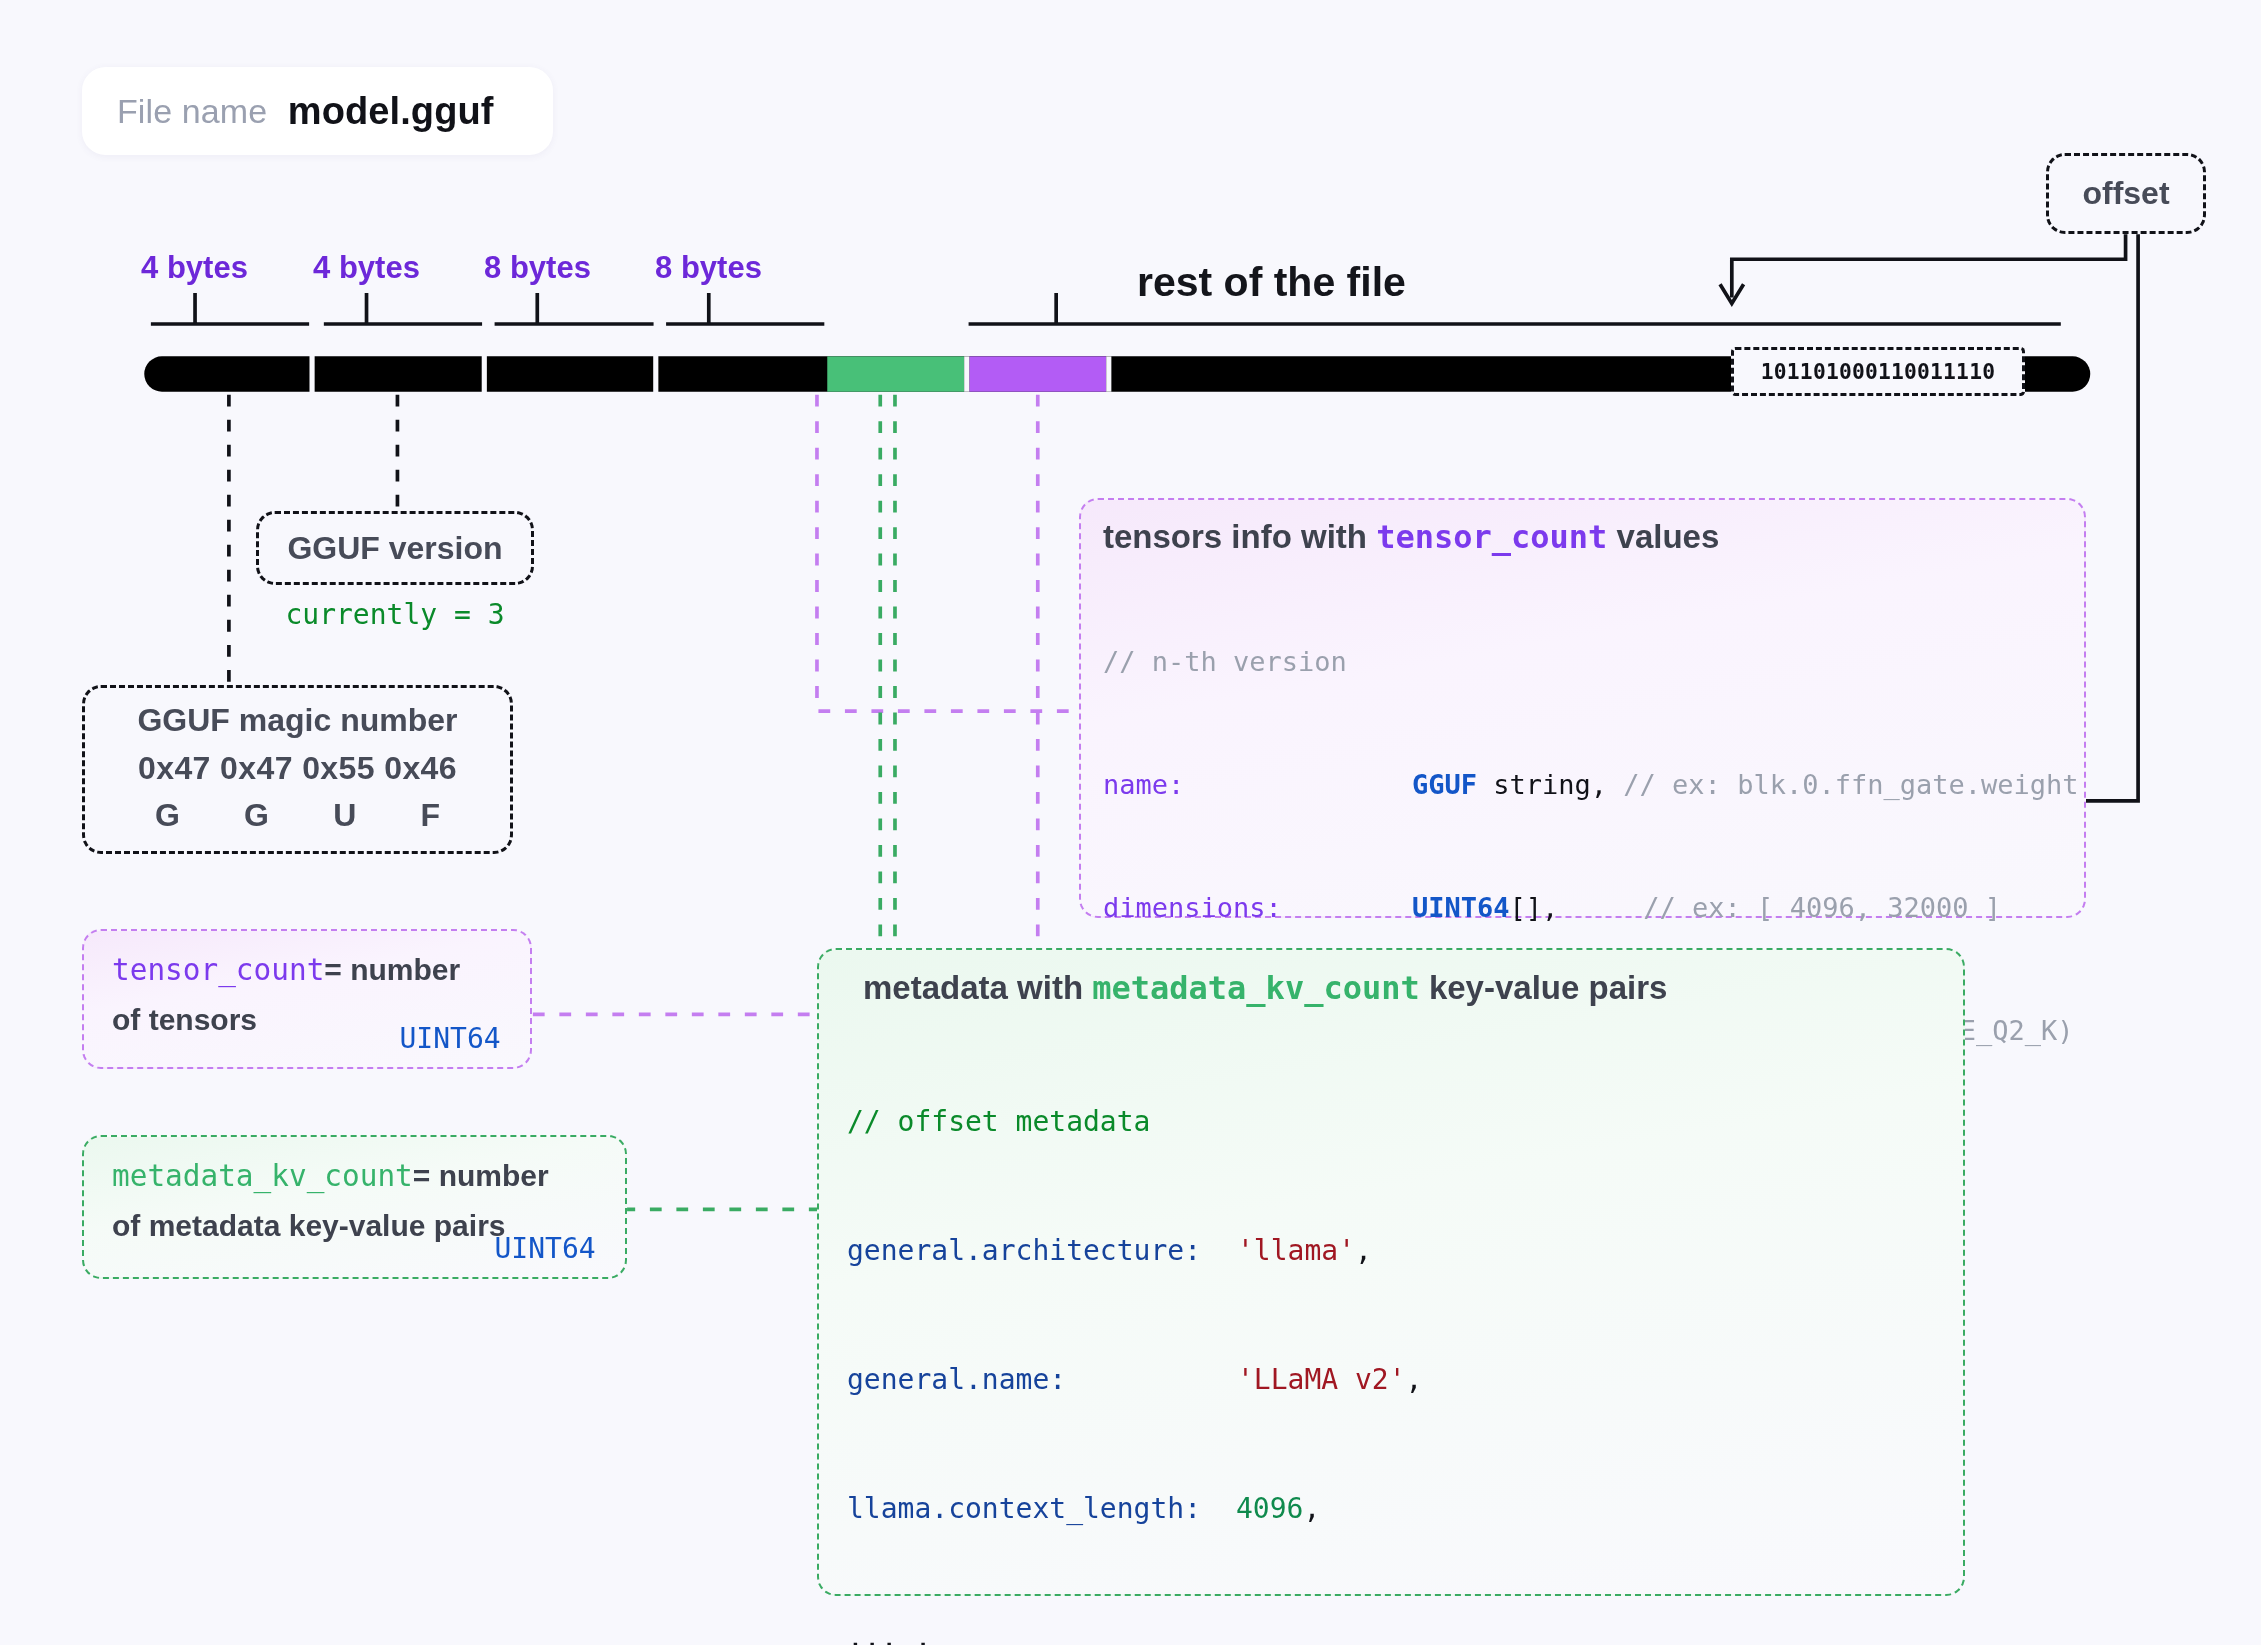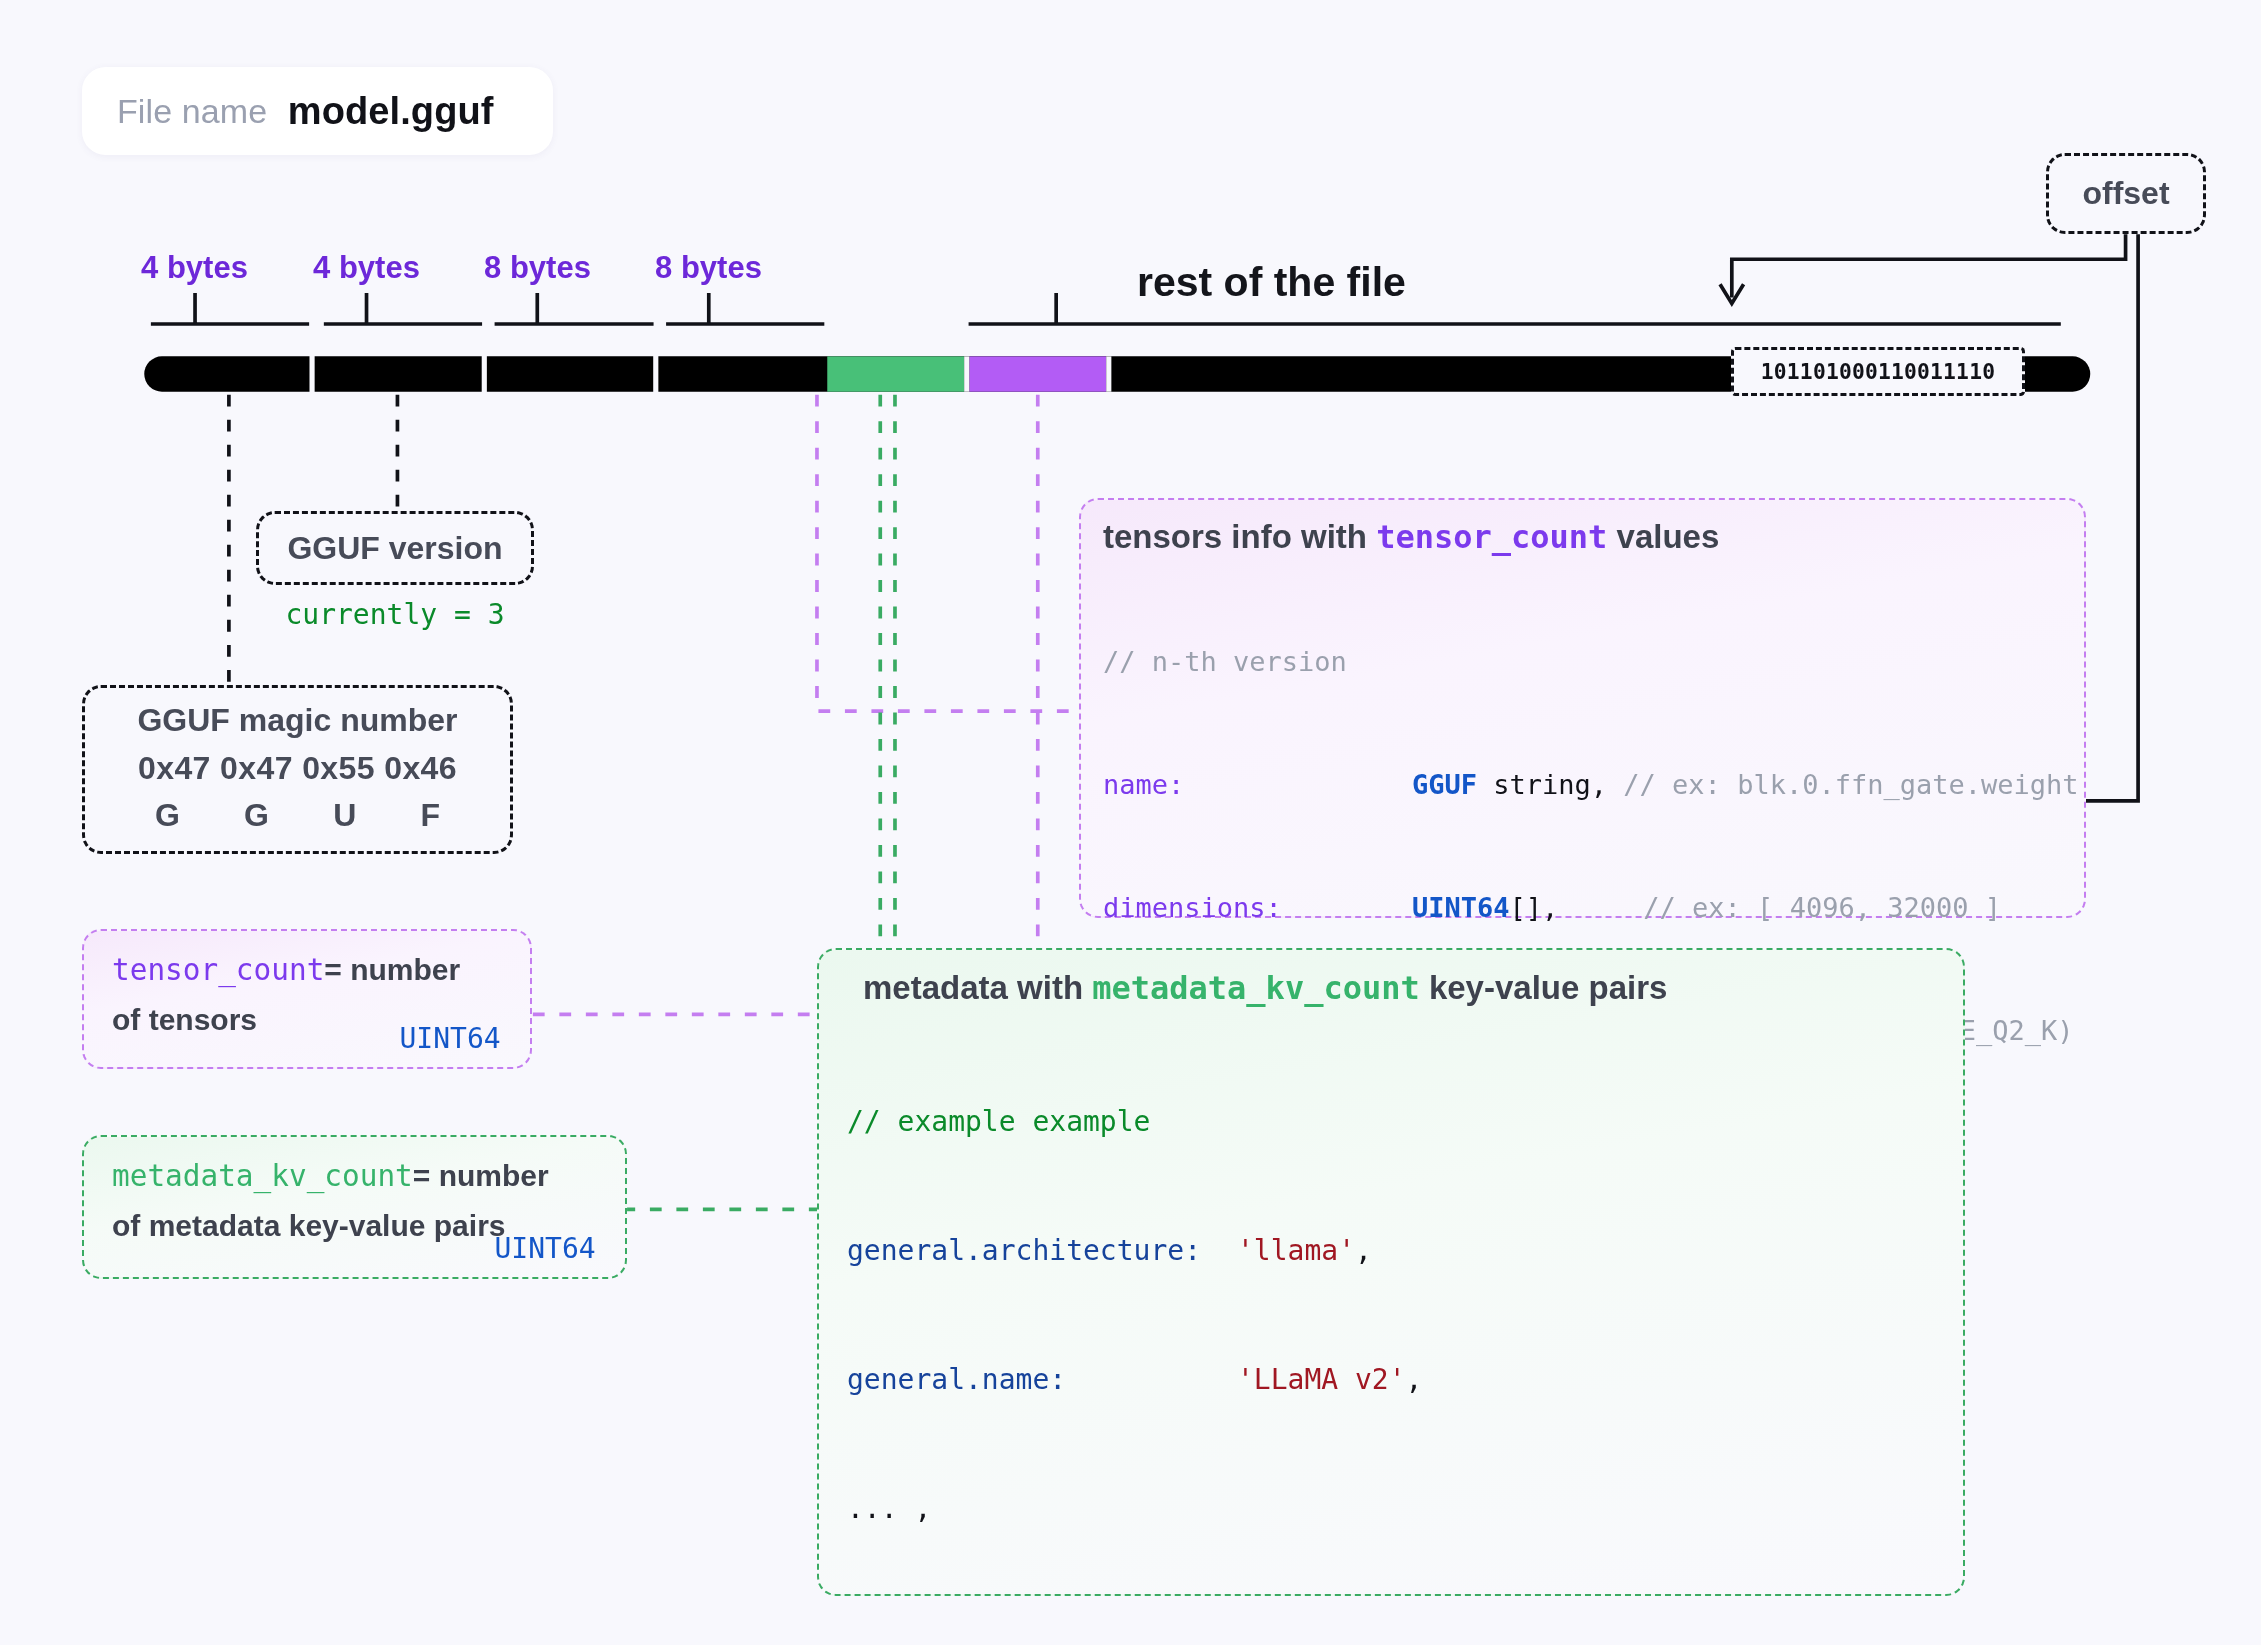--- a/index.html
+++ b/index.html
@@ -265,23 +265,24 @@
       <div class="c-comment">// (n+1)-th tensor</div>
       <div class="c-dots-red" style="line-height:32px">...</div>
     </div>
   </div>
 
   <div class="panel green" id="metadata-panel">
     <div class="panel-title">
       <span>metadata with </span><span class="mono-ident ident-green">metadata_kv_count</span><span> key-value pairs</span>
     </div>
     <div class="code">
-      <div class="c-comment-green">// example example</div>
+      <div class="c-comment-green">// offset metadata</div>
       <div><span class="c-key-blue" style="display:inline-block;width:390px">general.architecture:</span><span class="c-str">'llama'</span><span class="c-punct">,</span></div>
       <div><span class="c-key-blue" style="display:inline-block;width:390px">general.name:</span><span class="c-str">'LLaMA v2'</span><span class="c-punct">,</span></div>
+      <div><span class="c-key-blue" style="display:inline-block;width:389px">llama.context_length:</span><span class="c-num">4096</span><span class="c-punct">,</span></div>
       <div class="c-punct">... ,</div>
       
       
       
       
       
       
       
       
     </div>

